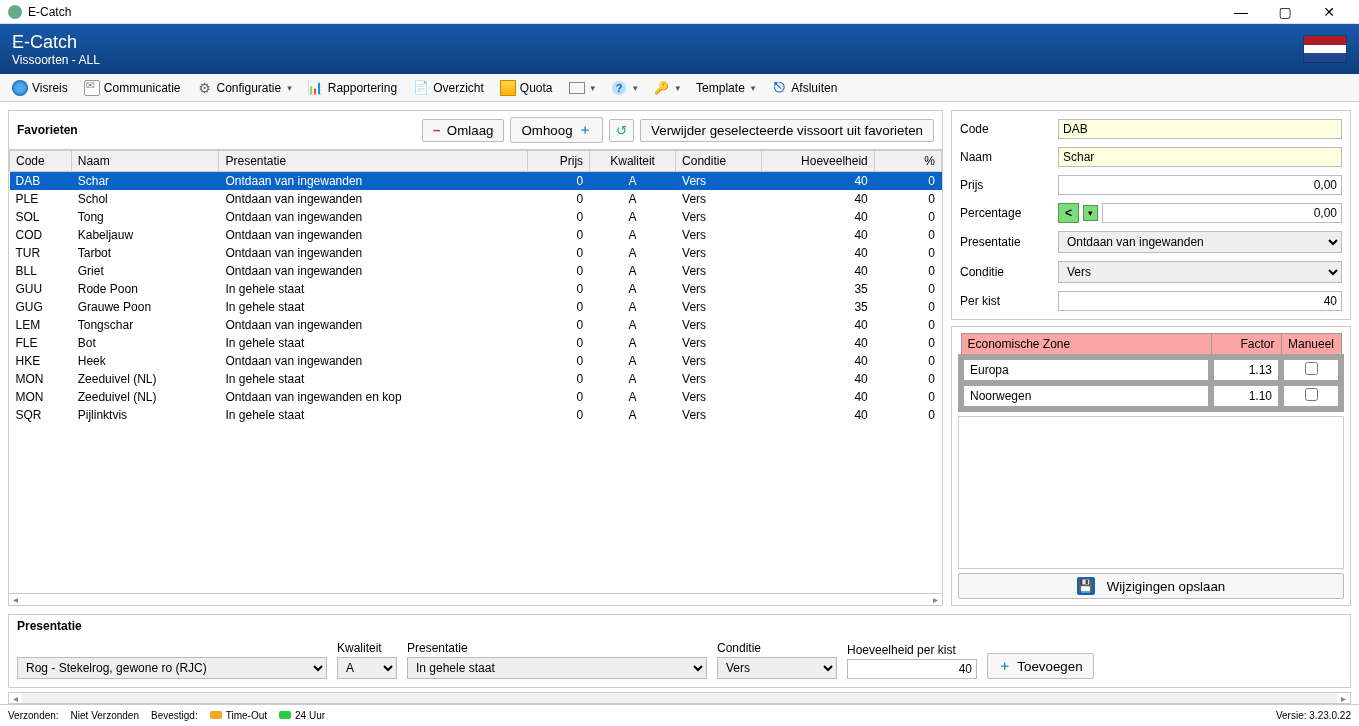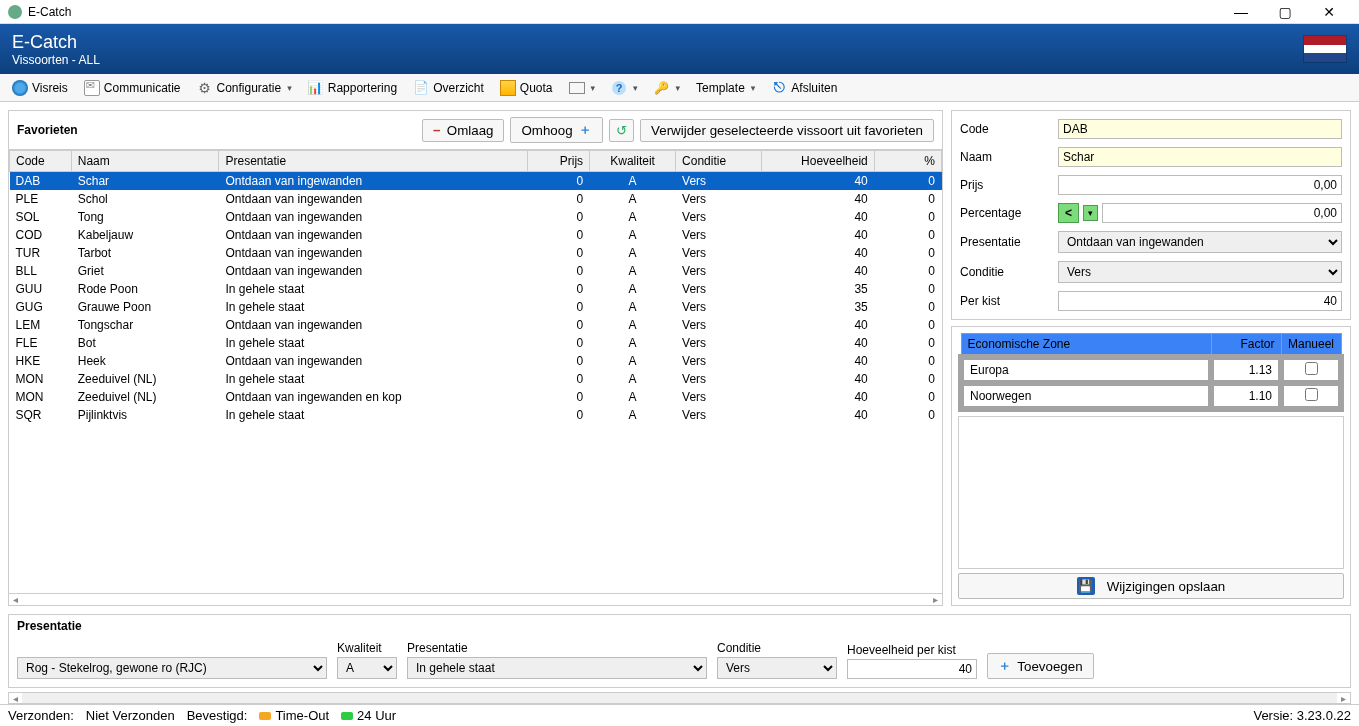--- a/index.html
+++ b/index.html
@@ -71,42 +71,42 @@
 .form .ro { background:#ffffe0; }
 .form .num { text-align:right; width:110px; }
 .pct-row{display:flex;gap:4px;align-items:center;}
 .pct-row .btn-lt{background:#7cdc7c;border:1px solid #4aa04a;padding:2px 6px;cursor:pointer;font-weight:bold;}
 .pct-row .btn-dd{background:#7cdc7c;border:1px solid #4aa04a;padding:2px 4px;cursor:pointer;font-size:9px;}
 
 .conv { border:1px solid #ccc; padding:6px; flex:1; display:flex; flex-direction:column; gap:4px;}
 .conv-hdr{display:flex;align-items:center;}
 .conv-hdr .lbl{flex:1;}
 .conv-table{border:1px solid #999;}
-.conv-table th{background:#3b82f6;border:1px solid #999;font-weight:normal;}
+.conv-table th{background:#fca5a5;border:1px solid #999;font-weight:normal;}
 .conv-table td{border:6px solid #a3a3a3;}
 .conv-blank{flex:1;border:1px solid #ccc;}
 .save-row{display:flex;}
 .save-row .btn{flex:1;justify-content:center;}
 .save-row .ico-save{width:18px;height:18px;background:#1e5fb4;display:inline-flex;align-items:center;justify-content:center;color:#fff;font-size:12px;margin-right:6px;border-radius:2px;}
 
 
 .pres { border:1px solid #ccc; margin:0 8px 4px 8px; padding:4px 8px 8px 8px;}
 .pres .ph{font-weight:bold;margin-bottom:4px;}
 .pres .row{display:flex;gap:10px;align-items:flex-end;}
 .pres .col{display:flex;flex-direction:column;gap:2px;}
 .pres .col label{font-size:12px;}
 .pres select,.pres input{padding:2px 4px;border:1px solid #bbb;font-size:12px;}
 .pres .ico-search::before{content:"🔍";font-size:12px;}
 
 .btm-scroll{height:12px;margin:0 8px;display:flex;align-items:center;border:1px solid #ccc;color:#888;font-size:10px;}
 .btm-scroll .arrow{padding:0 4px;cursor:pointer;}
 .btm-scroll .track{flex:1;background:#f0f0f0;height:10px;}
 
 
-.status{height:22px;border-top:1px solid #ccc;display:flex;align-items:center;padding:0 8px;gap:12px;font-size:13px;}
+.status{height:22px;border-top:1px solid #ccc;display:flex;align-items:center;padding:0 8px;gap:12px;font-size:10px;}
 .status .led{width:12px;height:8px;border-radius:2px;display:inline-block;margin-right:4px;}
 .led-o{background:#f5a623;} .led-g{background:#2ecc40;}
 .status .ver{margin-left:auto;}
 </style>
 </head>
 <body>
 
 <div class="titlebar">
   <div class="app-icon"></div>
   <div class="title">E-Catch</div>

